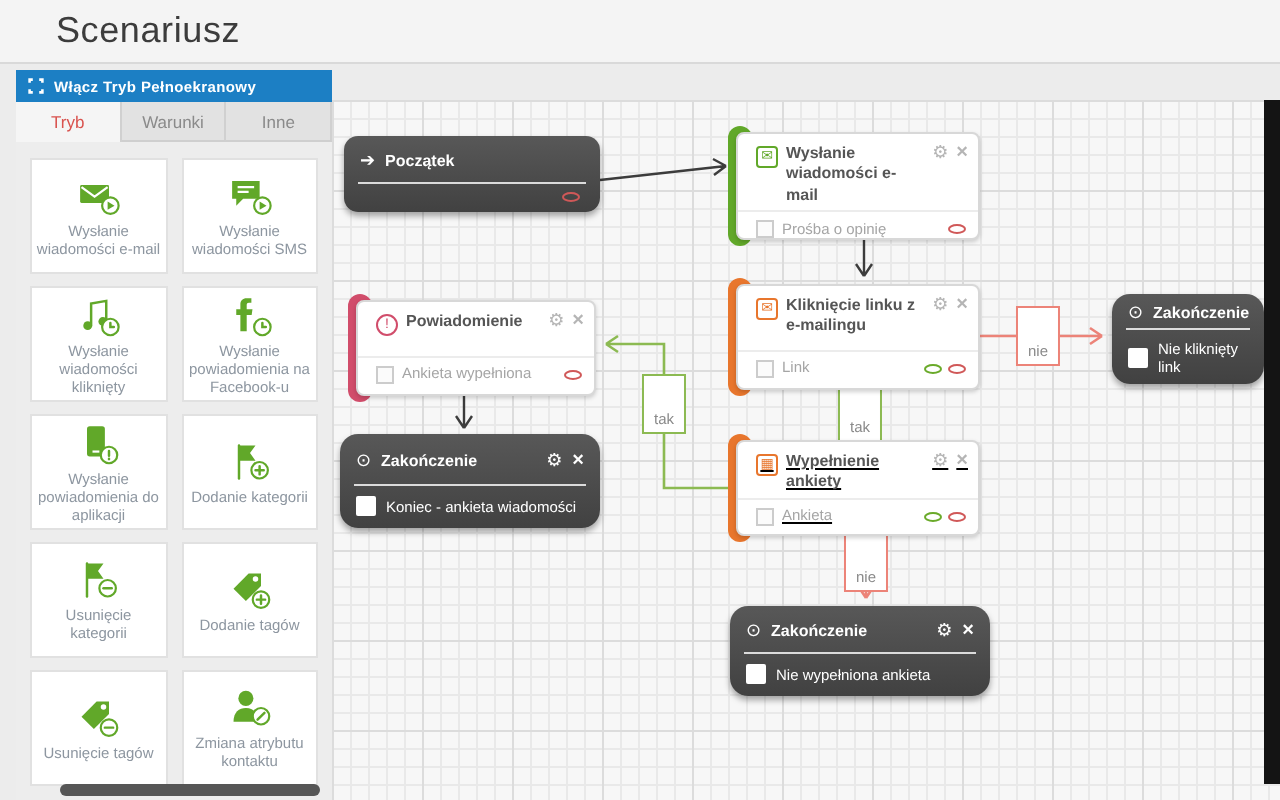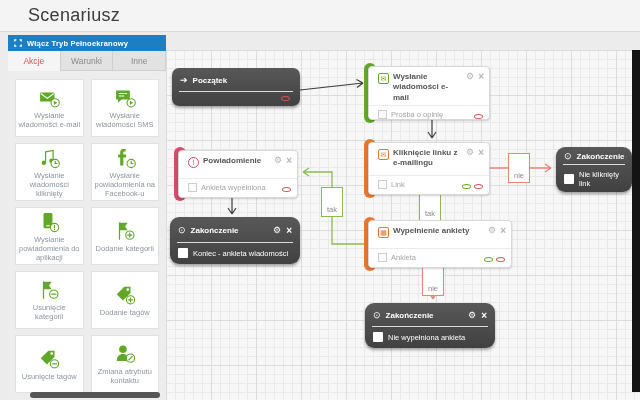--- a/index.html
+++ b/index.html
@@ -64,21 +64,21 @@
   .whead { display:flex; align-items:flex-start; gap:4px; padding:5px 5px 2px 9px; flex:1; }
   .hicon { width:11px; height:11px; flex:none; border:1px solid; border-radius:2px; font-size:7px;
            display:flex; align-items:center; justify-content:center; line-height:1; margin-top:1px; }
   .hicon.green { color:#61a829; border-color:#61a829; }
   .hicon.orange { color:#e8762d; border-color:#e8762d; }
   .hicon.pink { color:#d14d6b; border-color:#d14d6b; border-radius:50%; }
   .wtitle { flex:1; font-size:8px; font-weight:bold; color:#555; line-height:1.3; }
   .gear { font-size:9px; color:#b5b5b5; line-height:1; cursor:pointer; }
   .close { font-size:10px; color:#b5b5b5; line-height:1; cursor:pointer; font-weight:bold; }
   .wdiv { border-top:1px solid #ececec; }
-  .wfoot { display:flex; align-items:flex-end; gap:4px; padding:4px 6px 5px 9px; }
+  .wfoot { display:flex; align-items:center; gap:4px; padding:4px 6px 5px 9px; }
   .cb { width:9px; height:9px; border:1px solid #ccc; background:#fbfbfb; flex:none; cursor:pointer; }
   .wopt { flex:1; font-size:7.5px; color:#a5a5a5; line-height:1.1; }
   .ports { display:flex; gap:3px; align-items:center; }
   .port { width:9px; height:5px; border-radius:50%; border:1.5px solid; }
   .port.g { border-color:#6aaa2a; } .port.r { border-color:#d05858; }
 
   
   .dnode { position:absolute; background:linear-gradient(#585858,#414141); border-radius:9px;
            box-shadow:0 2px 3px rgba(0,0,0,.35); color:#fff; display:flex; flex-direction:column; cursor:move; }
   .dhead { display:flex; align-items:center; gap:5px; padding:5px 8px 3px 8px; flex:1; }
@@ -102,21 +102,21 @@
   </div>
 
   <aside class="sidebar">
     <div class="fsbtn">
       <svg viewBox="0 0 10 10">
         <path d="M3,1 H1 V3 M7,1 H9 V3 M1,7 V9 H3 M9,7 V9 H7"></path>
       </svg>
       <span>Włącz Tryb Pełnoekranowy</span>
     </div>
     <div class="tabs">
-      <div class="tab active">Akcje</div>
+      <div class="tab active">Tryb</div>
       <div class="tab">Warunki</div>
       <div class="tab">Inne</div>
     </div>
     <div class="items">
 
       <div class="item">
         <svg viewBox="0 0 32 32">
           <rect class="ic-main" x="3" y="8" width="21" height="13" rx="1"></rect>
           <path class="ic-wline" d="M4,9.5 L13.5,16.5 L23,9.5"></path>
           <circle class="ic-badge" cx="25" cy="23" r="6"></circle>
@@ -315,21 +315,21 @@
         <div class="wfoot">
           <span class="cb"></span>
           <span class="wopt">Ankieta wypełniona</span>
           <span class="ports">
               <span class="port r"></span>
             </span>
         </div>
       </div>
     </div>
 
-    <div class="wnode" style="left:202px; top:170px; width:144px; height:48px;">
+    <div class="wnode" style="left:202px; top:170px; width:122px; height:48px;text-decoration:underline;">
       <span class="bar orange"></span>
       <div class="card">
         <div class="whead">
           <span class="hicon orange">▦</span>
           <span class="wtitle">Wypełnienie ankiety</span>
           <span class="gear">⚙</span>
           <span class="close">×</span>
         </div>
         <div class="wdiv"></div>
         <div class="wfoot">

